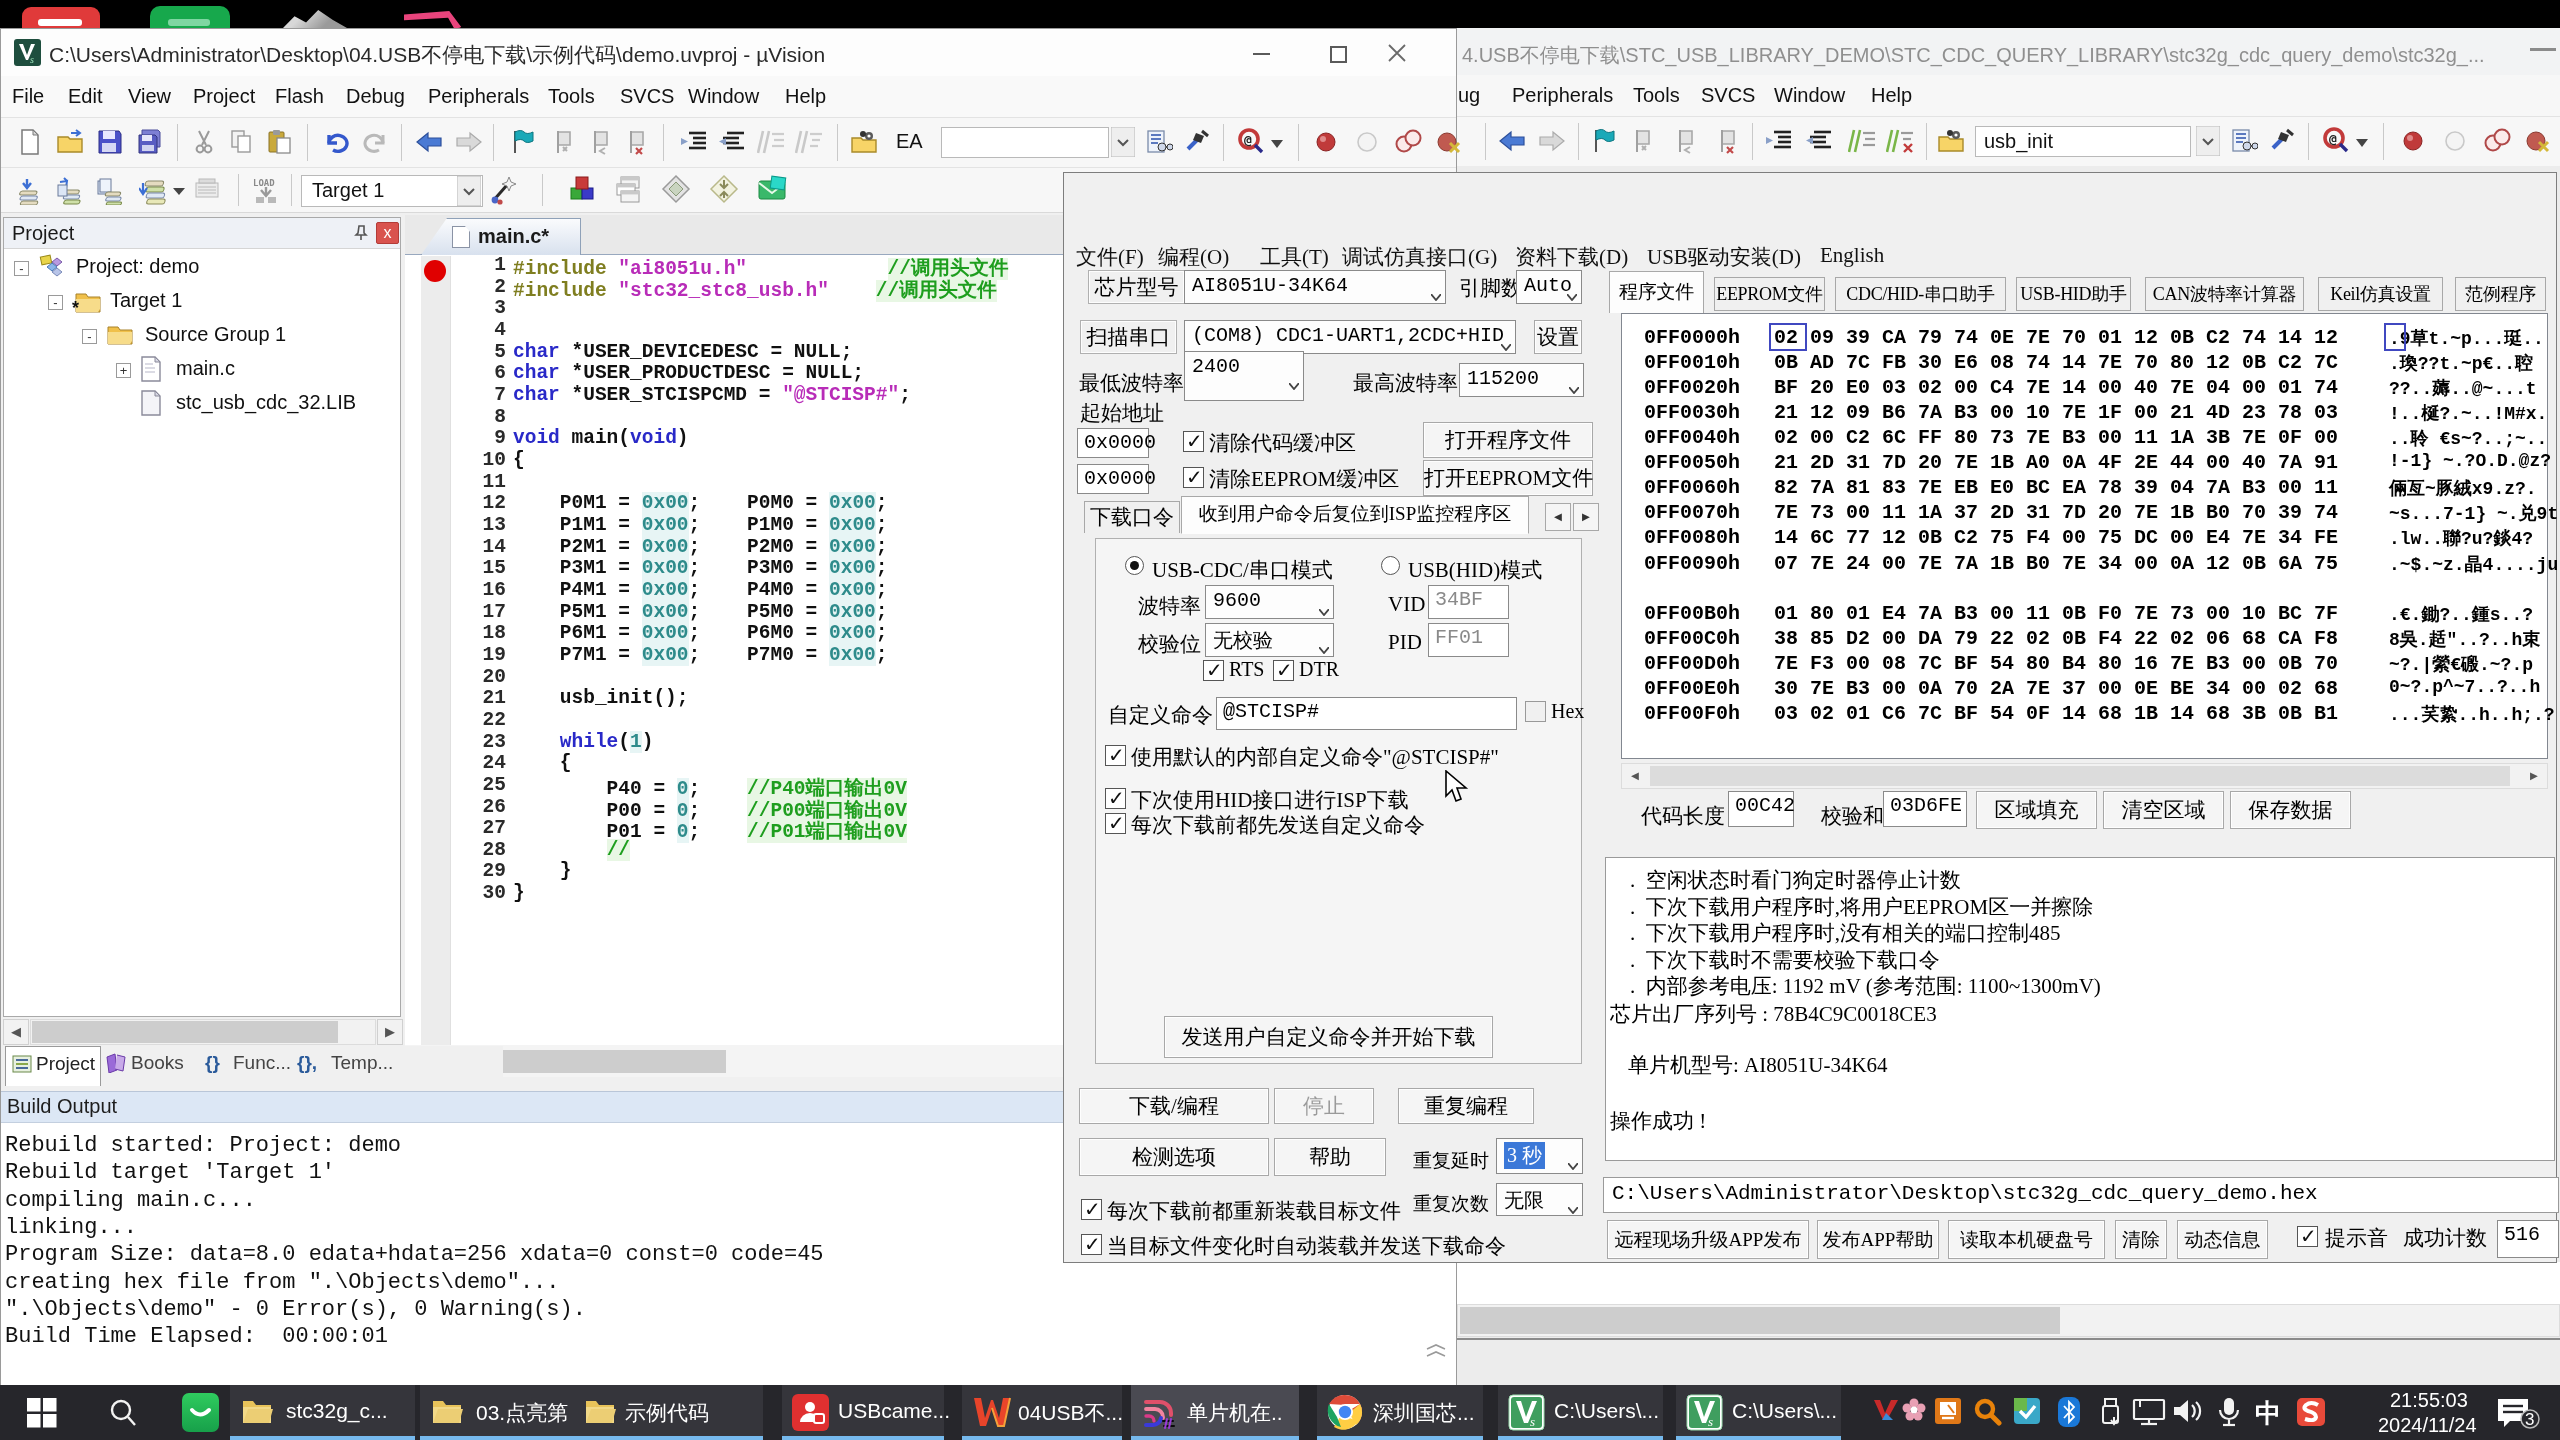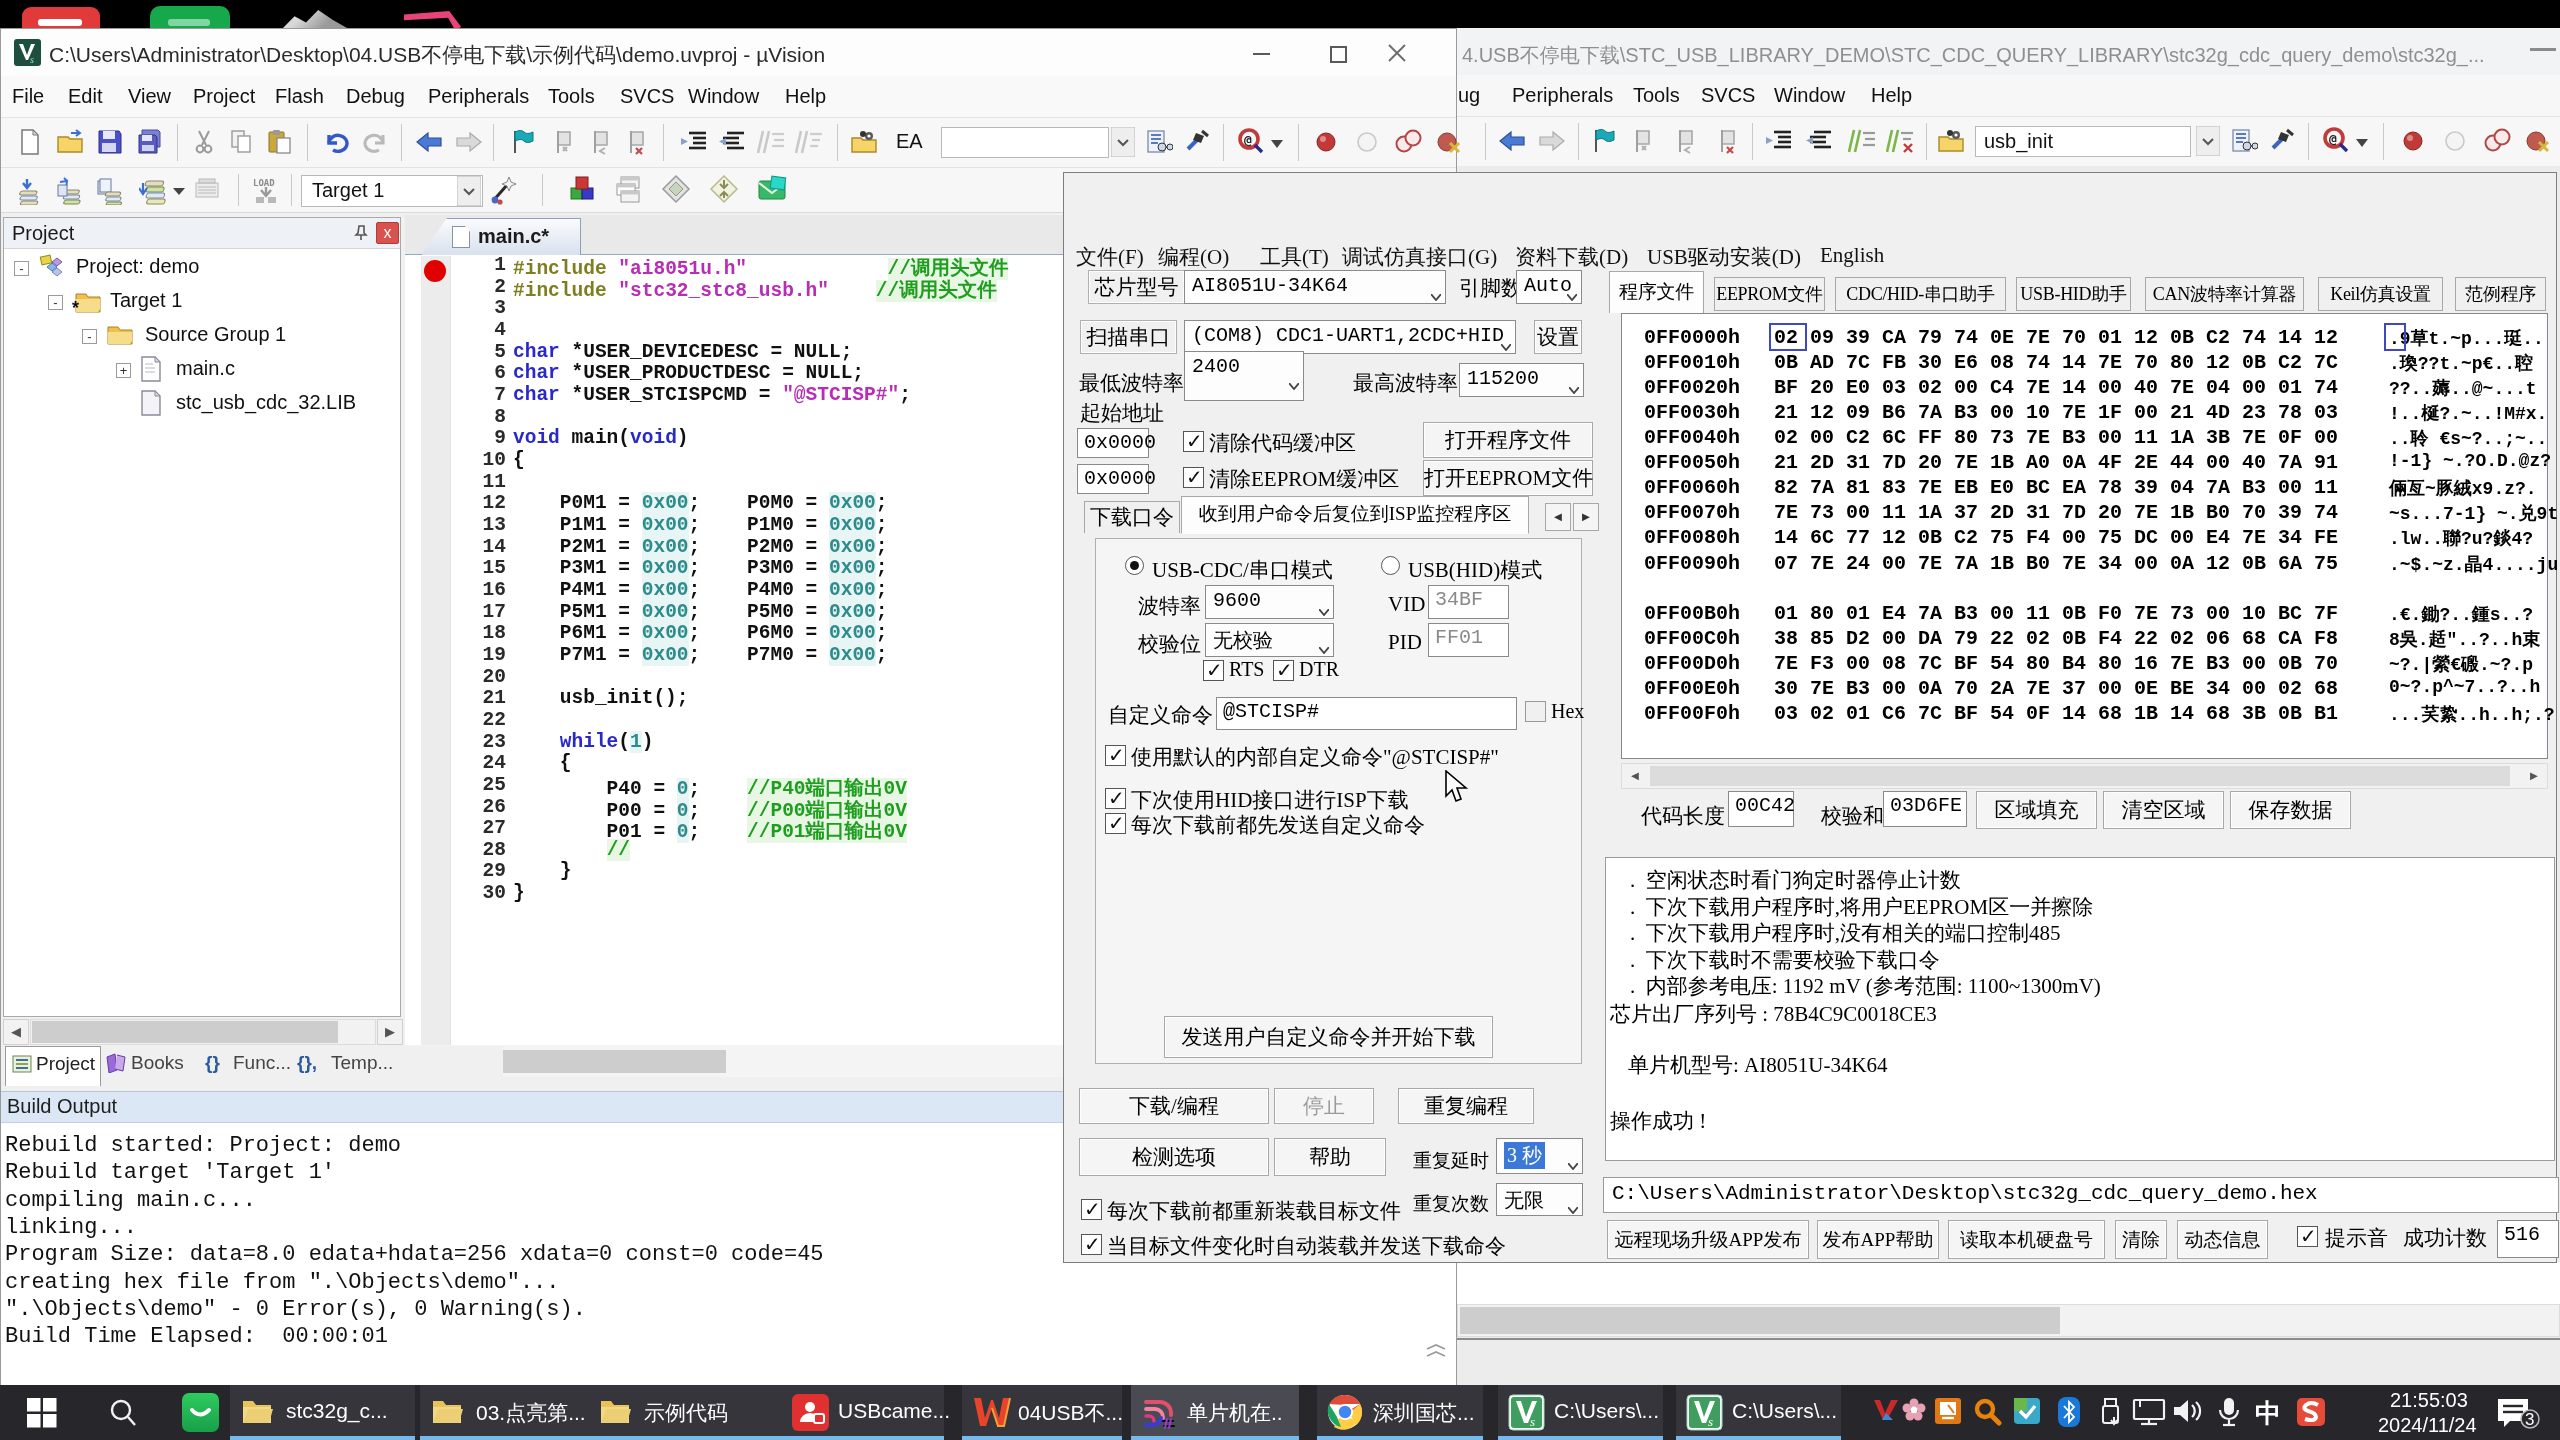--- a/index.html
+++ b/index.html
@@ -915,21 +915,21 @@
         </div>
         <div class="tb-btn" style="left: 420px; width: 170px;">
           <div class="abs" style="left: 10px; top: 9px; width: 38px; height: 38px;"><svg width="34" height="34" viewBox="0 0 34 34">
               <path d="M3 7 h10 l3 4 h15 v18 h-28 z" fill="#e8c35a"></path>
               <path d="M3 13 h28 v16 h-28 z" fill="#f2d988"></path>
               <path d="M3 29 l5 -14 h25 l-4 14 z" fill="#ecce74"></path>
             </svg></div>
           <div class="tb-label" style="left: 56px;">03.点亮第...</div>
           <div class="underline"></div>
         </div>
-        <div class="tb-btn" style="left: 588px; width: 194px;">
+        <div class="tb-btn" style="left: 569px; width: 194px; text-align: right;">
           <div class="abs" style="left: 10px; top: 9px; width: 38px; height: 38px;"><svg width="34" height="34" viewBox="0 0 34 34">
               <path d="M3 7 h10 l3 4 h15 v18 h-28 z" fill="#e8c35a"></path>
               <path d="M3 13 h28 v16 h-28 z" fill="#f2d988"></path>
               <path d="M3 29 l5 -14 h25 l-4 14 z" fill="#ecce74"></path>
             </svg></div>
           <div class="tb-label" style="left: 56px;">示例代码</div>
           <div class="underline"></div>
         </div>
         <div class="tb-btn" style="left: 782px; width: 162px;">
           <div class="abs" style="left: 10px; top: 9px; width: 38px; height: 38px;"><svg width="37" height="37" viewBox="0 0 37 37">

